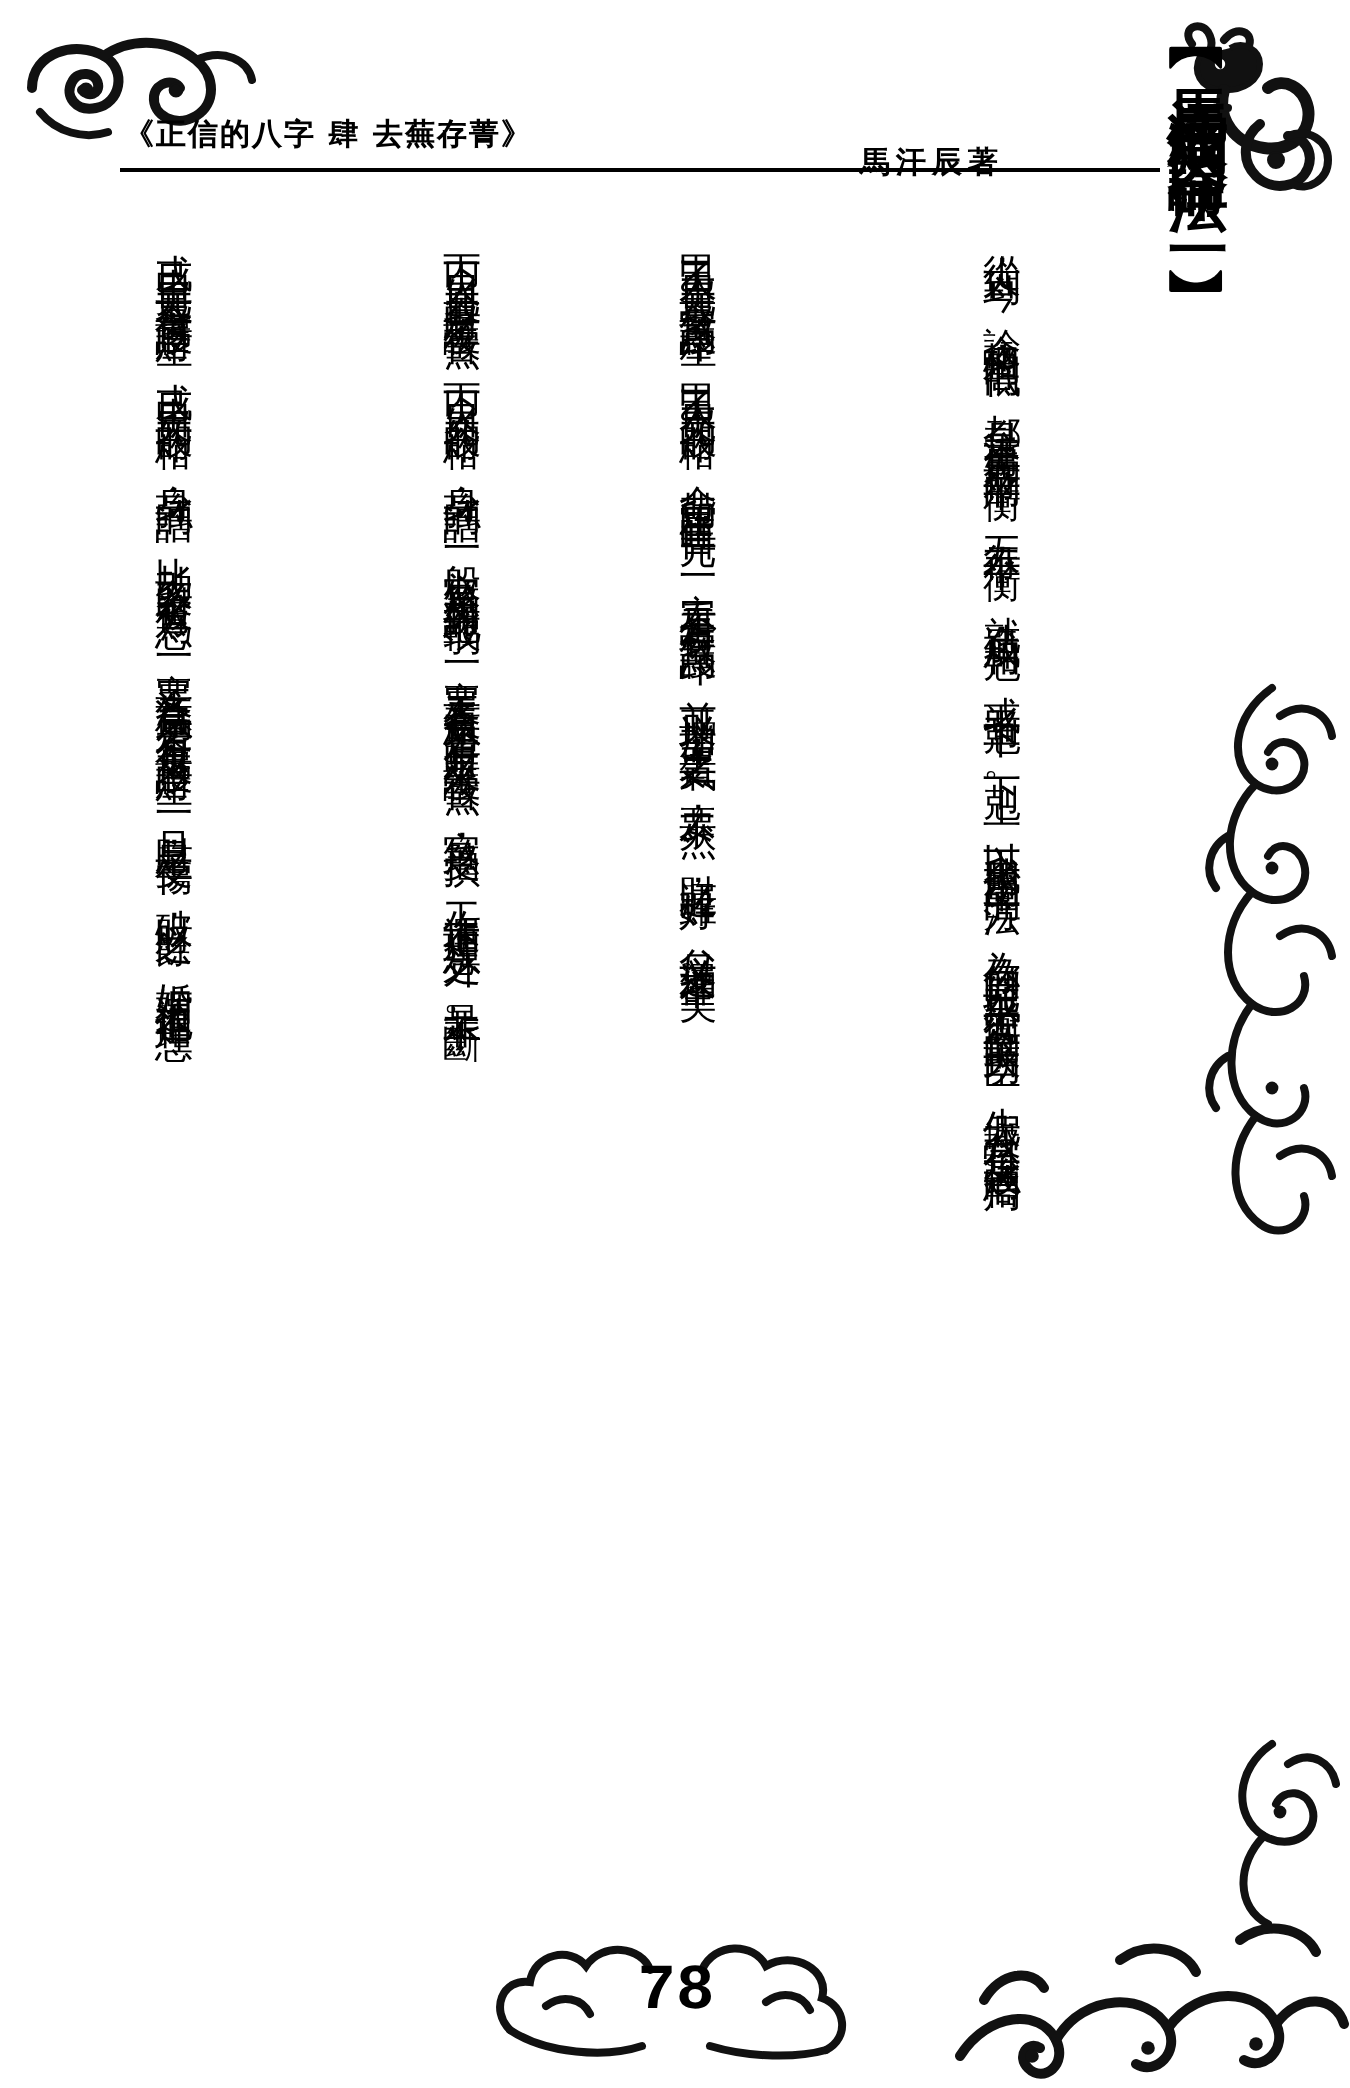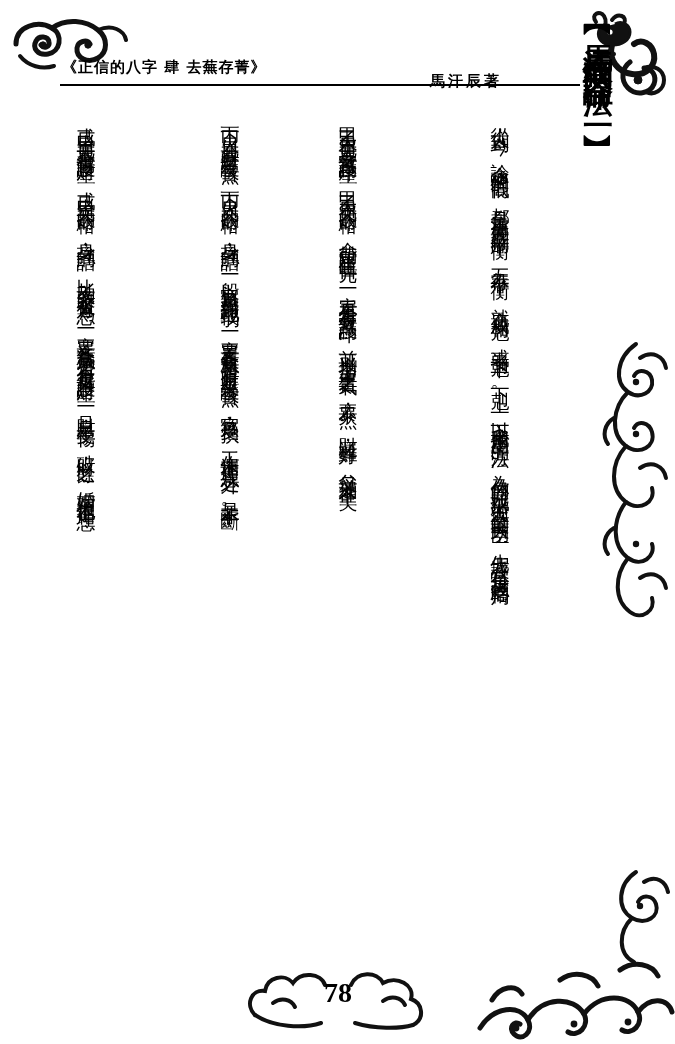--- a/index.html
+++ b/index.html
@@ -99,23 +99,23 @@
     top: 955px;
     width: 190px;
     height: 78px;
   }
   .folio-num {
     position: absolute;
     left: 0;
     top: 22px;
     width: 190px;
     text-align: center;
-    font-size: 28px;
-    font-weight: bold;
-    font-family: Liberation Serif, serif;
+    font-size: 32px;
+    font-weight: bold;
+    font-family: Liberation Mono, monospace;
   }
 </style>
 </head>
 <body>
 
 <div class="page">
 
   <div class="orn" style="left:8px; top:14px;">
     <svg width="120" height="62" viewBox="0 0 120 62">
       <g fill="#111" stroke="#111">

